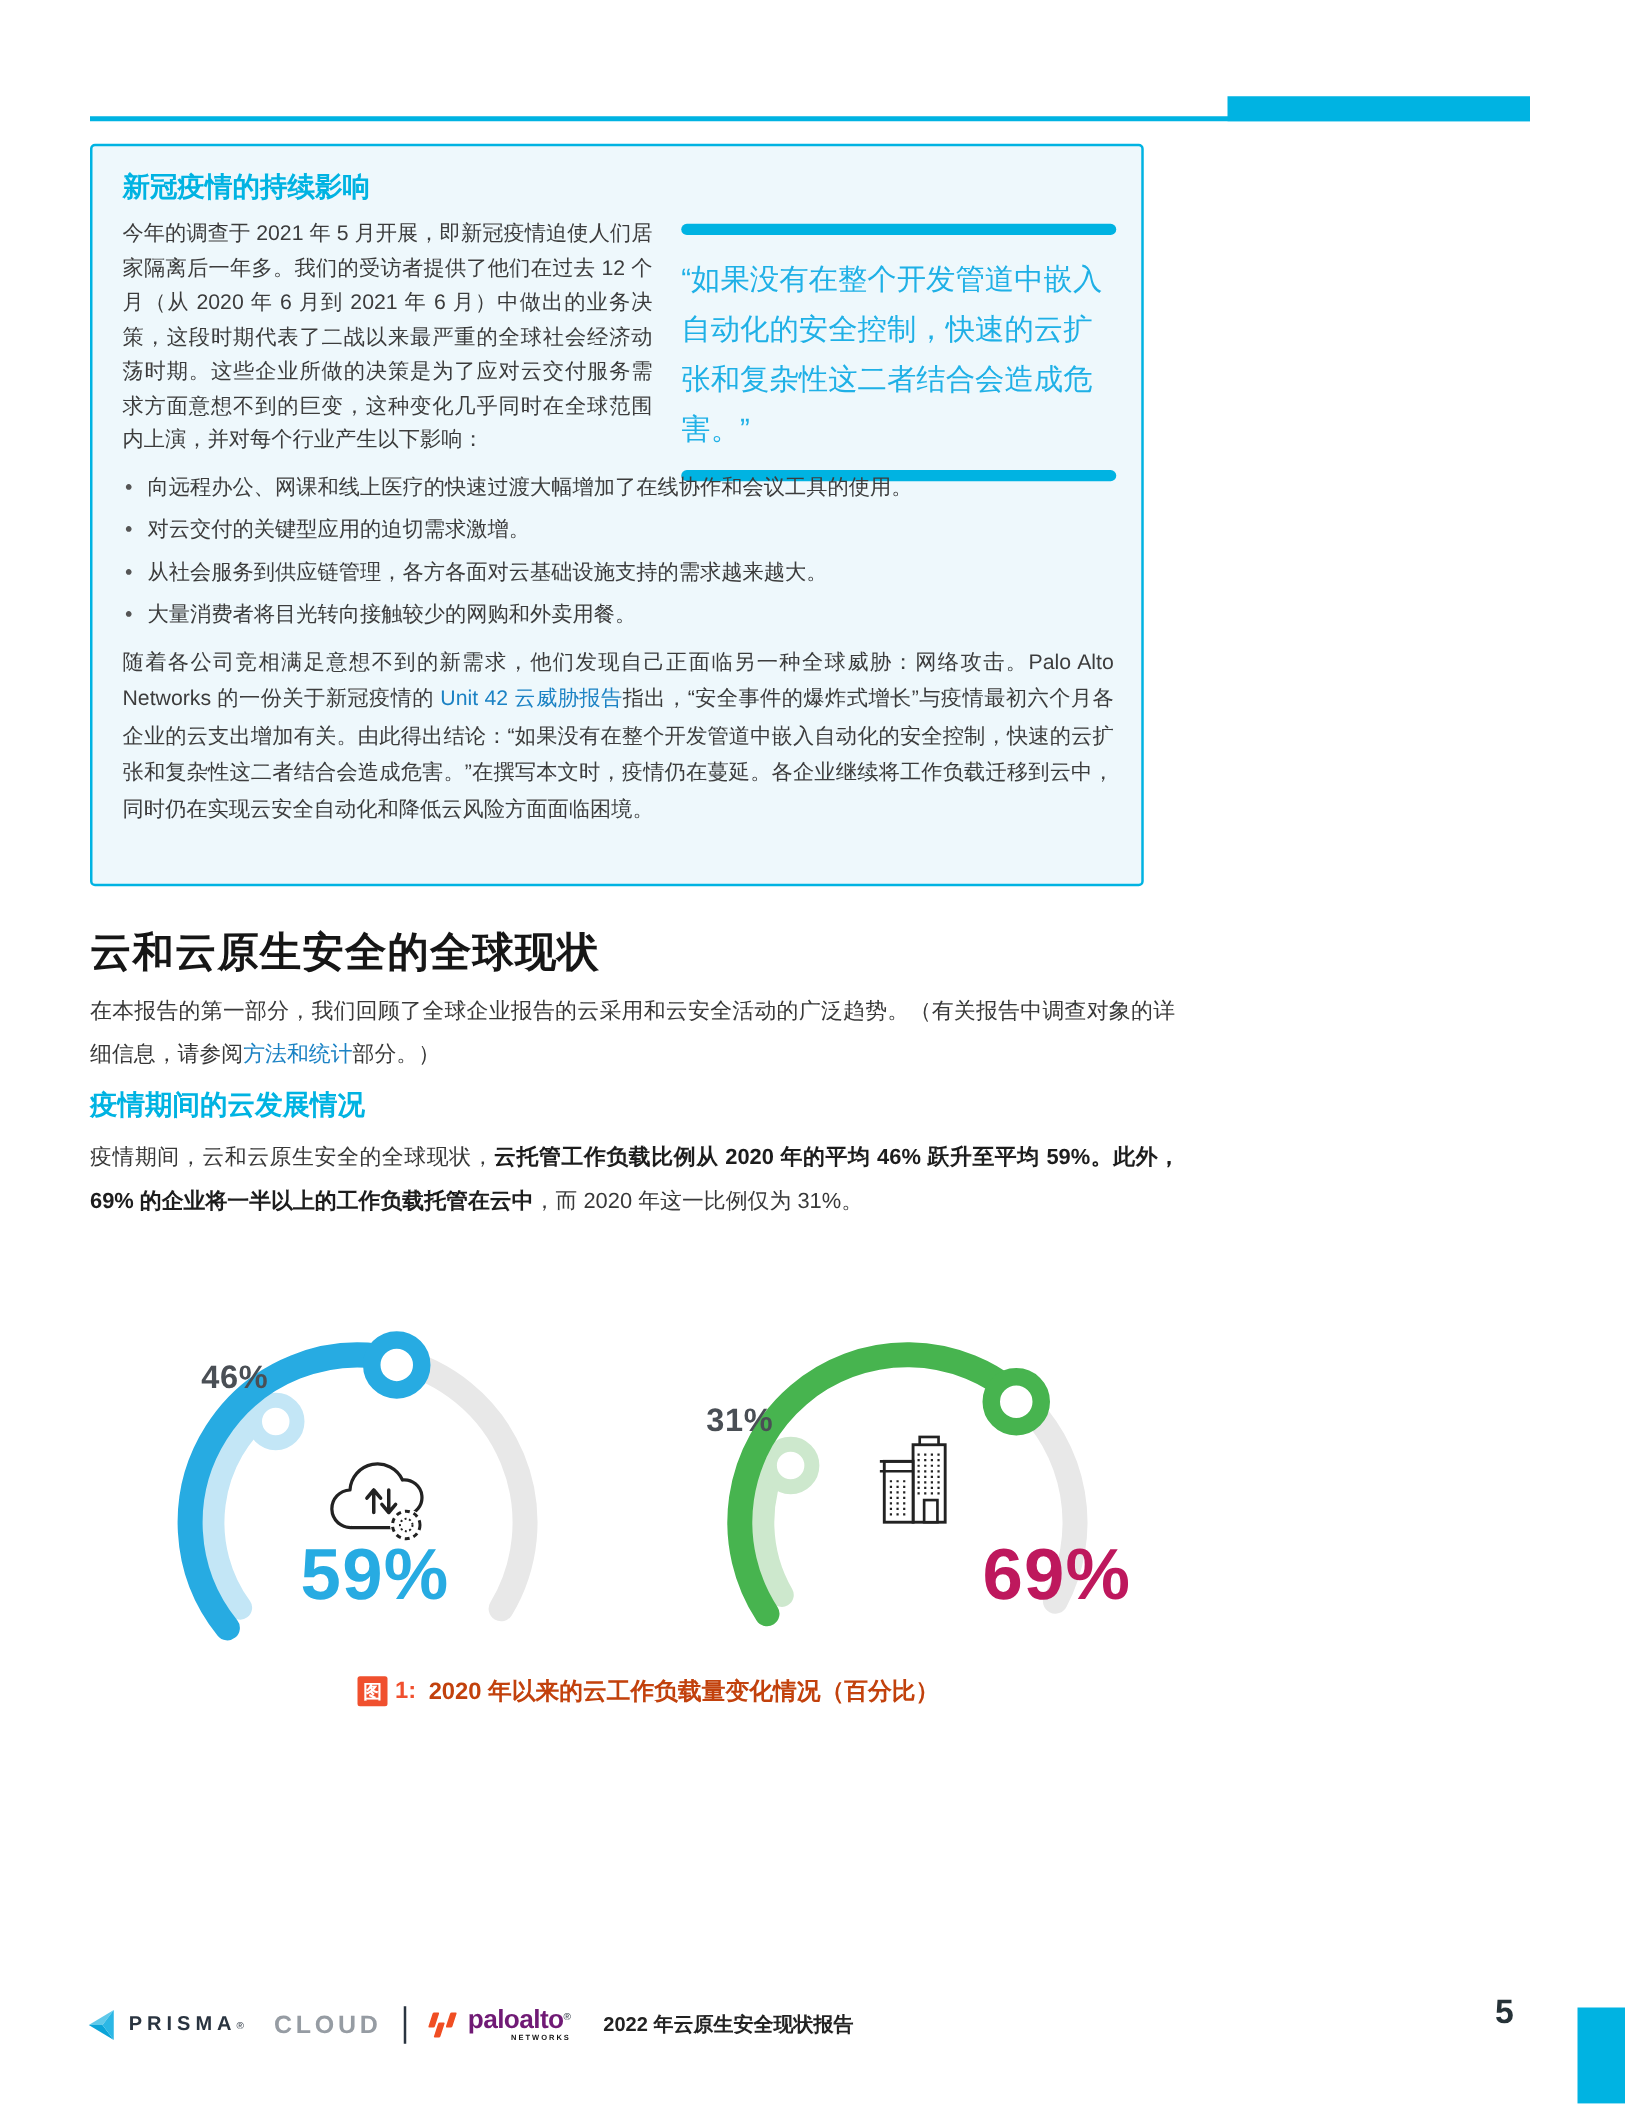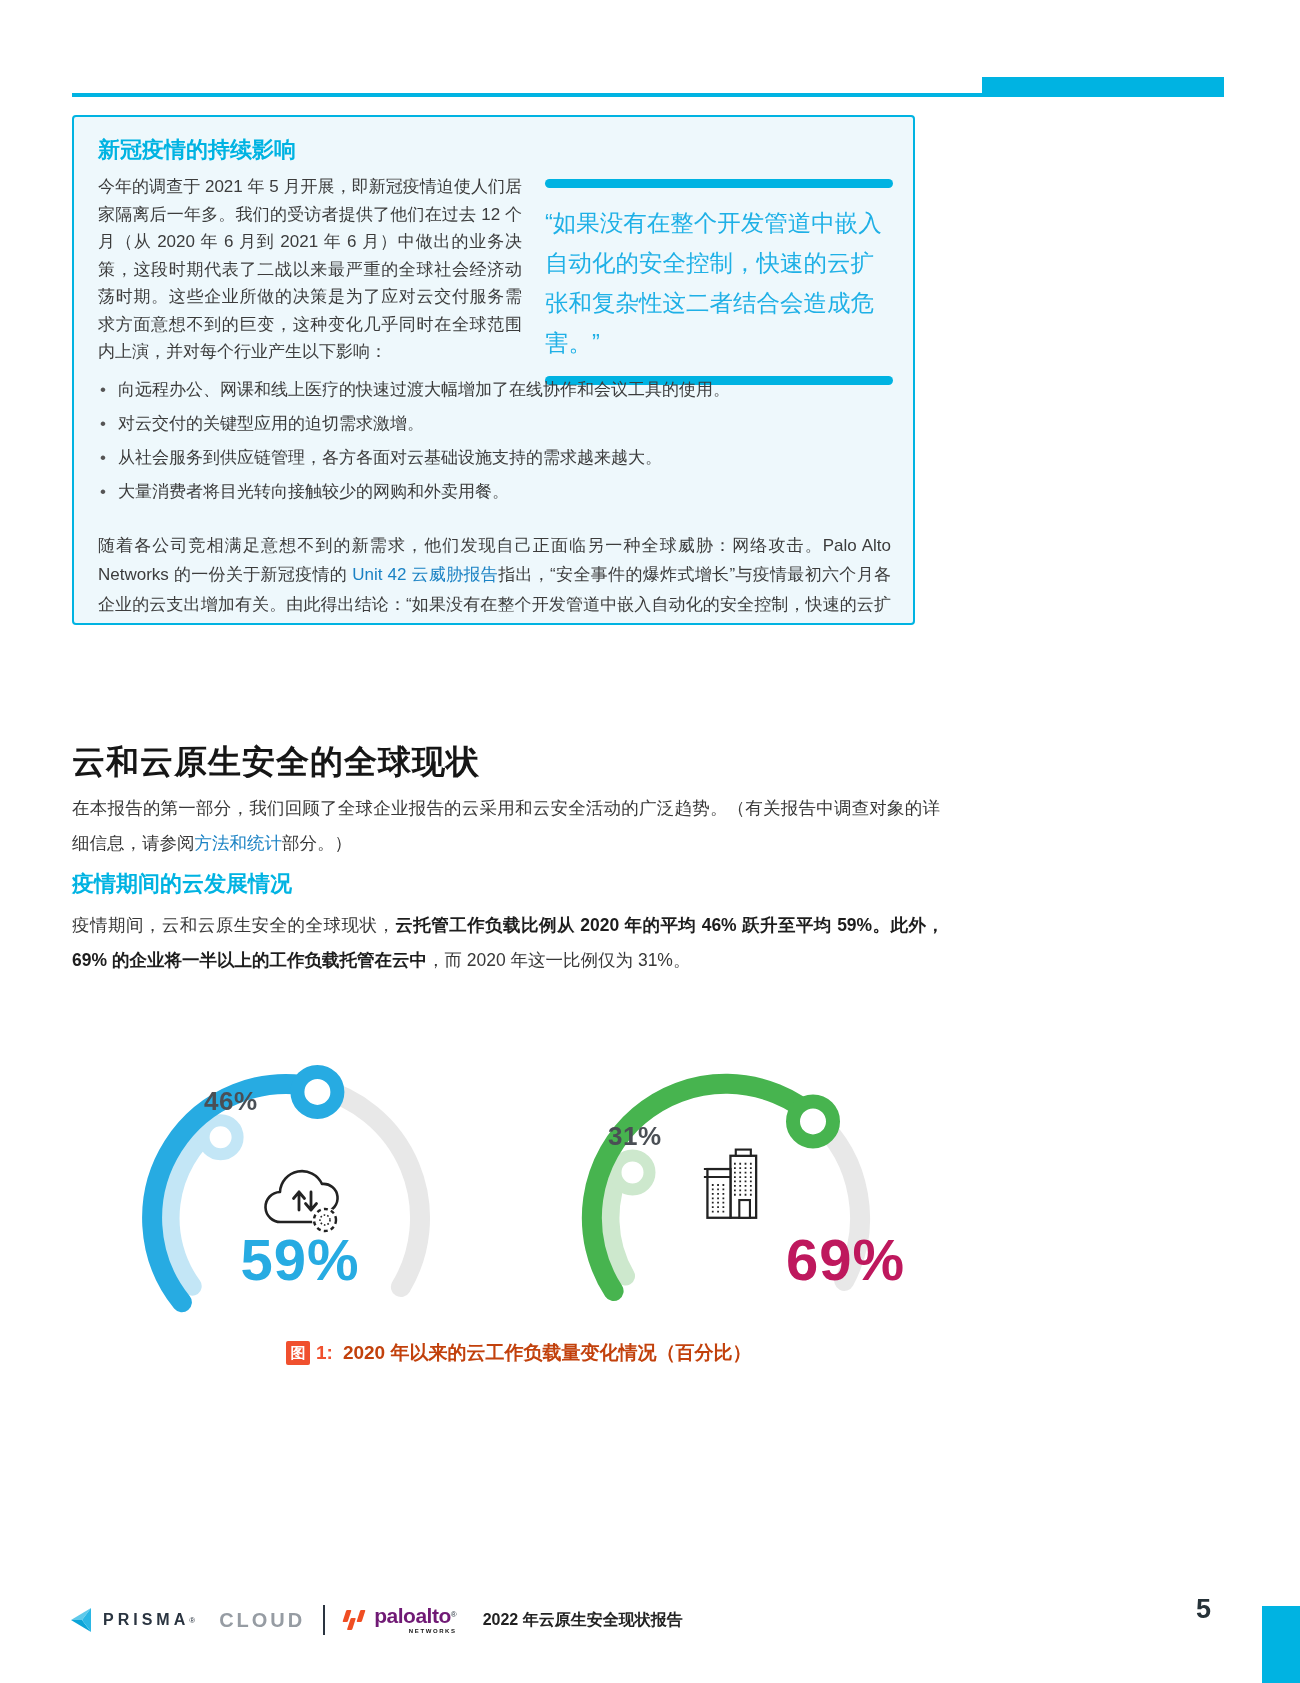--- a/index.html
+++ b/index.html
@@ -2,45 +2,45 @@
 <html><head>
 <meta charset="utf-8">
 <style>
   html,body{margin:0;padding:0;background:#ffffff;}
   #page{position:relative;width:1300px;height:1683px;background:#fff;overflow:hidden;
         font-family:"Liberation Sans","DejaVu Sans",sans-serif;color:#3a3a3a;}
   
   .top-rule{position:absolute;left:72px;top:93px;width:1152px;height:4px;background:#00b3e2;}
   .top-bar{position:absolute;left:982px;top:77px;width:242px;height:20px;background:#00b3e2;}
   
-  .callout{position:absolute;left:72px;top:115px;width:843px;height:510px;box-sizing:border-box;
+  .callout{position:absolute;left:72px;top:115px;width:843px;height:594px;box-sizing:border-box;
            border:2px solid #00b3e2;border-radius:4px;background:#eef8fc;padding:16px 18px 10px 24px;overflow:hidden;}
   .co-title{font-size:22px;font-weight:bold;color:#00b3e2;margin:2px 0 8px 0;}
   .co-columns{position:relative;}
   .co-left{width:424px;font-size:17px;line-height:27.5px;text-align:justify;color:#3c3c3c;}
   .co-quote{position:absolute;right:2px;top:6px;width:348px;}
   .q-rule{height:9px;border-radius:5px;background:#00b3e2;}
   .q-text{margin:15px 0 13px 0;font-size:23.5px;line-height:40px;color:#1fb0e6;}
   .co-bullets{margin:9px 0 0 0;padding:0;list-style:none;}
   .co-bullets li{position:relative;padding-left:20px;font-size:17px;line-height:20px;margin-top:14px;color:#3c3c3c;}
   .co-bullets li::before{content:"•";position:absolute;left:2px;top:0;color:#555;}
-  .co-para2{margin-top:29px;width:793px;font-size:17px;line-height:29.5px;text-align:justify;color:#3c3c3c;}
+  .co-para2{margin-top:13px;width:793px;font-size:17px;line-height:29.5px;text-align:justify;color:#3c3c3c;}
   .link{color:#1b82c4;text-decoration:none;cursor:pointer;}
   
   .section-title{position:absolute;left:72px;top:740px;font-size:33px;font-weight:bold;color:#161616;letter-spacing:1px;}
   .section-intro{position:absolute;left:72px;top:791px;width:868px;font-size:17.5px;line-height:34.5px;text-align:justify;color:#383838;}
   .subsection-title{position:absolute;left:72px;top:869px;font-size:22px;font-weight:bold;color:#00b3e2;}
   .subsection-body{position:absolute;left:72px;top:908px;width:872px;font-size:17.5px;line-height:35px;text-align:justify;color:#383838;}
   .subsection-body b{color:#1d1d1d;}
   
   .gauge{position:absolute;width:330px;height:330px;}
   #gauge0{left:125px;top:1042px;}
   #gauge1{left:565px;top:1042px;}
   .gauge svg.ring{position:absolute;left:0;top:0;}
-  .gauge-from{position:absolute;font-size:26px;font-weight:bold;color:#4a4f55;letter-spacing:.5px;margin-left:43px;}
+  .gauge-from{position:absolute;font-size:26px;font-weight:bold;color:#4a4f55;letter-spacing:.5px;}
   #gauge0 .gauge-from{left:36px;top:44px;}
   #gauge1 .gauge-from{left:0px;top:79px;}
   .gauge-value{position:absolute;left:0;right:0;top:184px;text-align:center;transform:translateX(10px);
                font-size:58px;font-weight:bold;letter-spacing:1px;}
   .gauge-icon{position:absolute;}
   #gauge0 .gauge-icon{left:133px;top:122px;}
   #gauge1 .gauge-icon{left:138px;top:104px;}
   
   .figure-caption{position:absolute;left:286px;top:1340px;display:flex;align-items:center;font-size:19px;color:#2a2a2a;}
   .fig-tag{display:inline-flex;align-items:center;justify-content:center;width:24px;height:24px;background:#f0502e;

